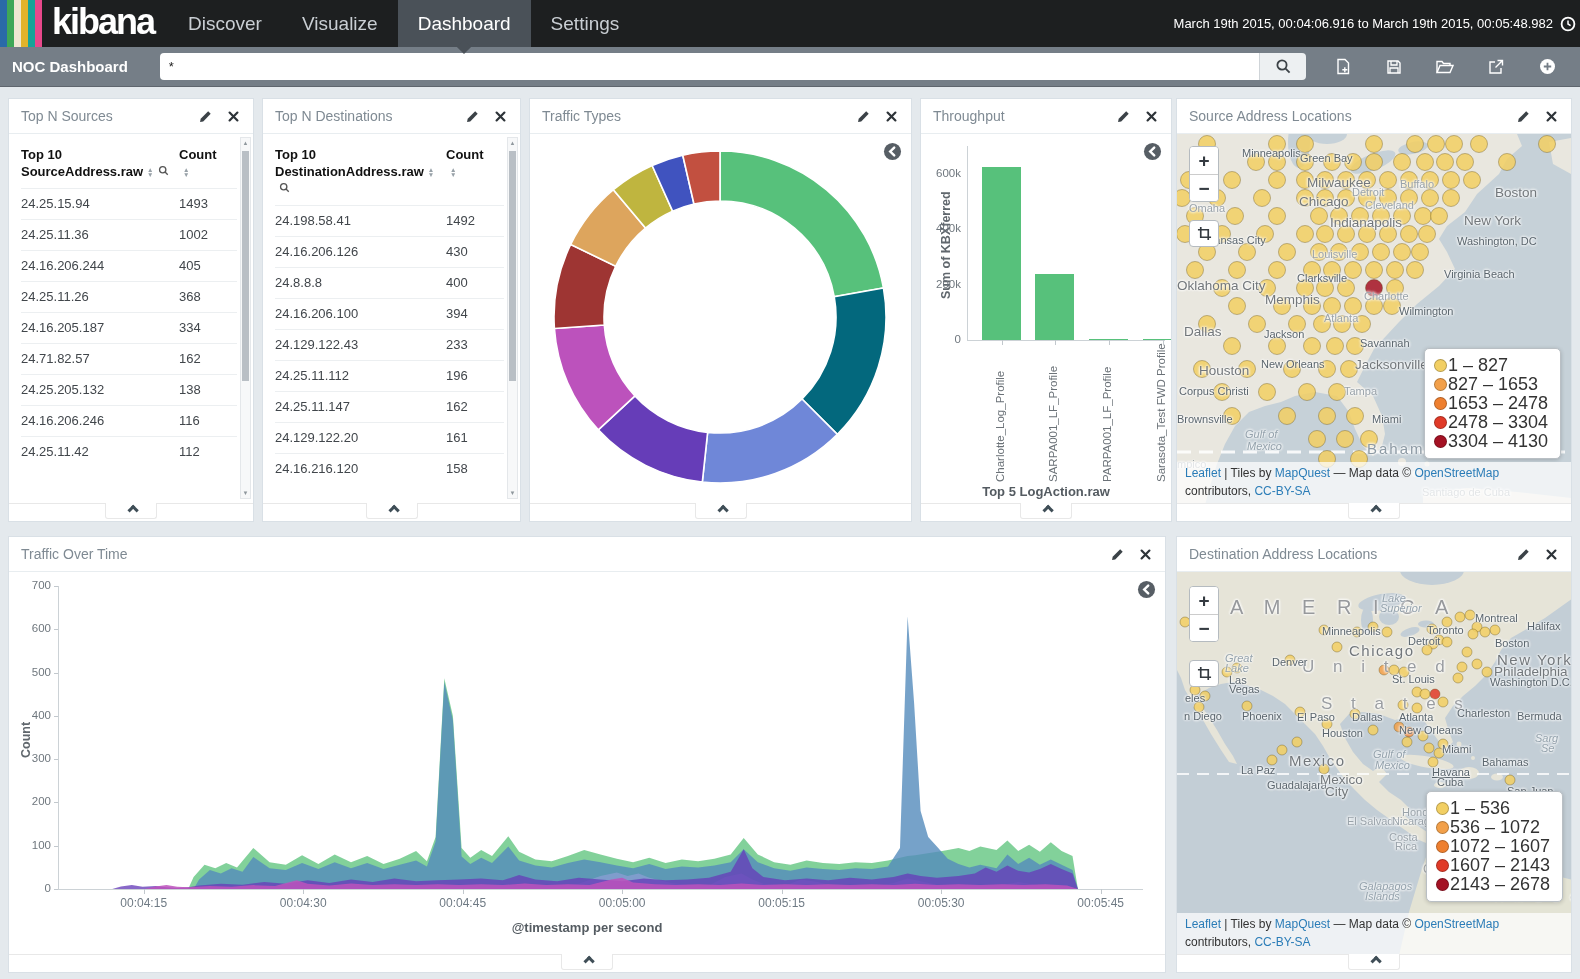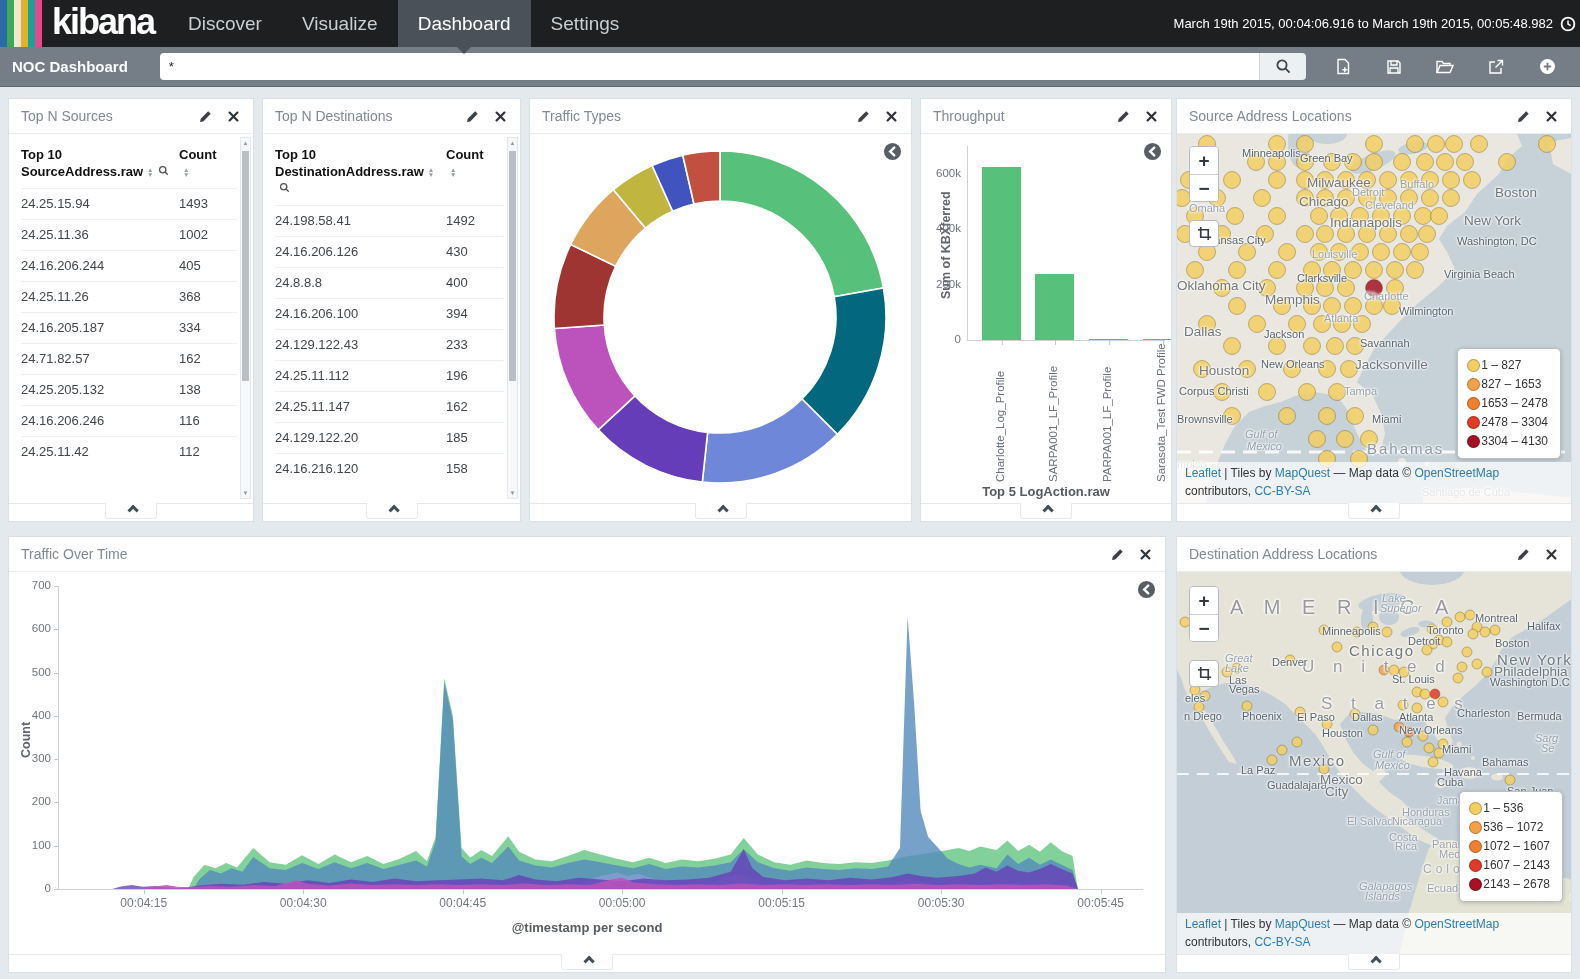--- a/index.html
+++ b/index.html
@@ -67,21 +67,21 @@
   .ml-c  { font-size:11px;  color:#5a656d; }
   .ml-l  { font-size:15px;  color:#72777b; letter-spacing:1.5px; }
   .ml-l2 { font-size:13.5px;color:#72777b; }
   .ml-f  { font-size:11px;  color:#9aa3aa; }
   .ml-w  { font-size:11px;  color:#94a2ac; font-style:italic; }
   .ml-wb { font-size:15px;  color:#8d9aa4; letter-spacing:2px; }
   .ml-b  { font-size:20px;  color:#97999c; letter-spacing:8px; }
   .ml-b2 { font-size:17px;  color:#9a9da1; letter-spacing:7px; }
   .ml-m  { font-size:12px;  color:#a5a9ac; letter-spacing:4px; }
   .map-legend { position:absolute; background:#fff; border:1px solid #b9bfc4; border-radius:5px; padding:7px 12px 7px 9px; box-shadow:0 1px 4px rgba(0,0,0,.2); z-index:6; }
-  .lg-row { display:flex; align-items:center; gap:1px; font-size:12px; color:#333; line-height:19px; }
+  .lg-row { display:flex; align-items:center; gap:1px; font-size:18px; color:#333; line-height:19px; }
   .lg-dot { width:13px; height:13px; border-radius:50%; border:1px solid rgba(0,0,0,.25); }
   .map-attrib { position:absolute; left:0; right:0; bottom:0; background:rgba(255,255,255,.72); font-size:12px; color:#333; padding:3px 8px; line-height:1.45; white-space:pre-wrap; z-index:6; }
   .map-attrib a { color:#2a7cb7; text-decoration:none; cursor:pointer; }
   .map-ctrl { position:absolute; left:12px; width:30px; background:#fff; border:1px solid #b5bbc0; border-radius:4px; z-index:7; overflow:hidden; }
   .zb { width:100%; height:27px; background:#fff; border:none; font-size:19px; font-weight:bold; color:#343a40; cursor:pointer; line-height:25px; }
   .zb + .zb { border-top:1px solid #ccc; }
   .crop-btn { display:flex; align-items:center; justify-content:center; height:27px; cursor:pointer; }
 </style>
 </head>
 <body>
@@ -301,21 +301,21 @@
               <tr>
                 <td>24.25.11.112</td>
                 <td class="num">196</td>
               </tr>
               <tr>
                 <td>24.25.11.147</td>
                 <td class="num">162</td>
               </tr>
               <tr>
                 <td>24.129.122.20</td>
-                <td class="num">185</td>
+                <td class="num">161</td>
               </tr>
               <tr>
                 <td>24.16.216.120</td>
                 <td class="num">158</td>
               </tr>
             </tbody>
         </table>
       </div>
       <div class="vscroll">
           <div class="vs-ar" style="top:2px">▲</div>
@@ -851,21 +851,21 @@
           <div class="map-label ml-c" style="left: 215px; top: 101px;">St. Louis</div>
           <div class="map-label ml-c" style="left: 222px; top: 139px;">Atlanta</div>
           <div class="map-label ml-c" style="left: 280px; top: 135px;">Charleston</div>
           <div class="map-label ml-c" style="left: 340px; top: 138px;">Bermuda</div>
           <div class="map-label ml-c" style="left: 145px; top: 155px;">Houston</div>
           <div class="map-label ml-c" style="left: 222px; top: 152px;">New Orleans</div>
           <div class="map-label ml-w" style="left: 196px; top: 176px;">Gulf of</div>
           <div class="map-label ml-w" style="left: 198px; top: 187px;">Mexico</div>
           <div class="map-label ml-c" style="left: 265px; top: 171px;">Miami</div>
           <div class="map-label ml-c" style="left: 305px; top: 184px;">Bahamas</div>
-          <div class="map-label ml-c" style="left: 267px; top: 194px;">Havana</div>
+          <div class="map-label ml-c" style="left: 255px; top: 194px; text-decoration: underline;">Havana</div>
           <div class="map-label ml-c" style="left: 260px; top: 204px;">Cuba</div>
           <div class="map-label ml-c" style="left: 64px; top: 192px;">La Paz</div>
           <div class="map-label ml-l" style="left: 112px; top: 180px;">Mexico</div>
           <div class="map-label ml-c" style="left: 90px; top: 207px;">Guadalajara</div>
           <div class="map-label ml-l2" style="left: 143px; top: 200px;">Mexico</div>
           <div class="map-label ml-l2" style="left: 148px; top: 212px;">City</div>
           <div class="map-label ml-f" style="left: 260px; top: 222px;">Jamaic</div>
           <div class="map-label ml-c" style="left: 330px; top: 213px;">San Juan</div>
           <div class="map-label ml-f" style="left: 225px; top: 234px;">Honduras</div>
           <div class="map-label ml-f" style="left: 170px; top: 243px;">El Salvador</div>

